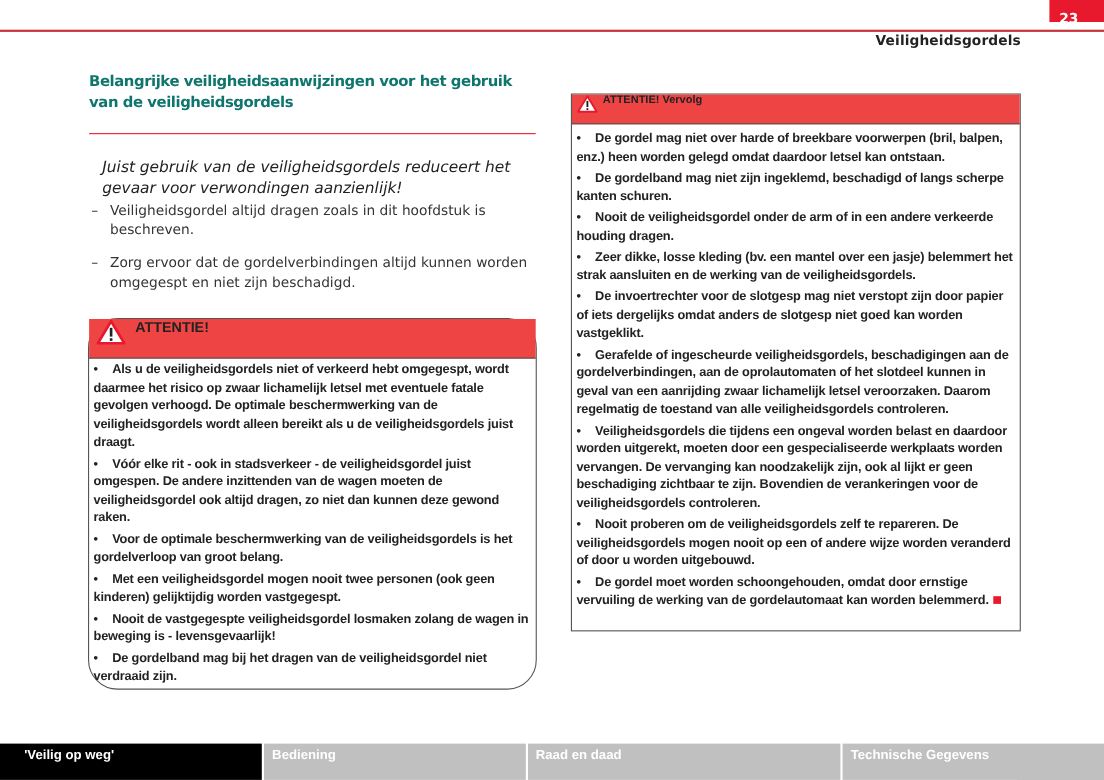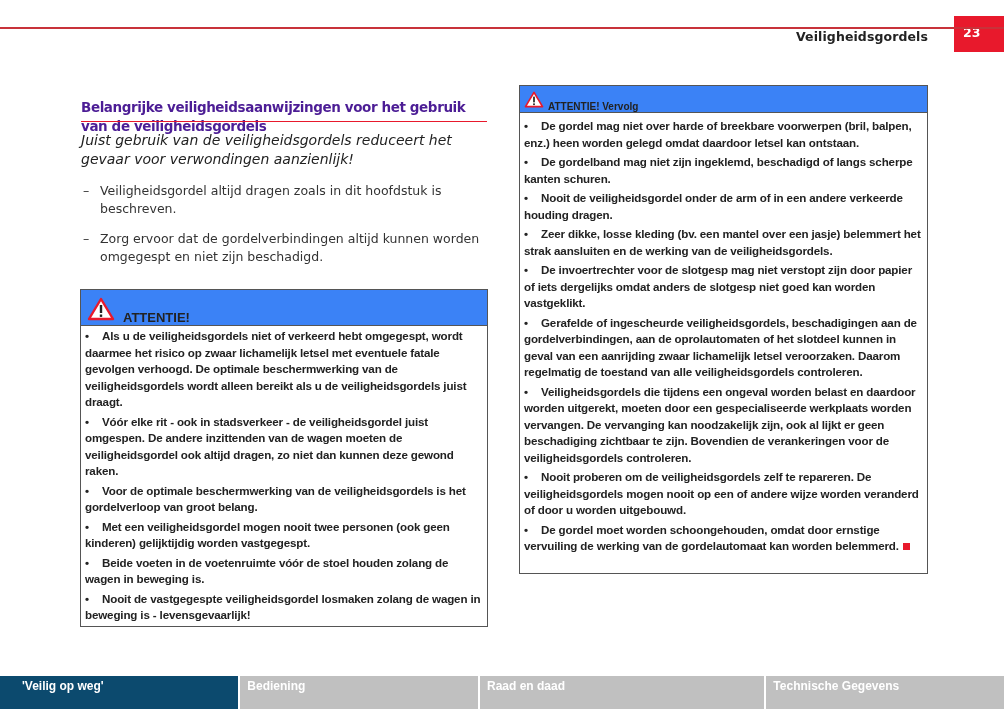--- a/index.html
+++ b/index.html
@@ -8,78 +8,78 @@
     background: #ffffff; color: #222222;
     font-family: "Liberation Sans", sans-serif;
   }
   .header-title {
     position: absolute; right: 76px; top: 9px;
     font-family: "DejaVu Sans", sans-serif; font-weight: bold; font-size: 12.5px; color: #222;
     letter-spacing: 0.1px;
     margin-top: 20px;
   }
   .page-num {
-    position: absolute; left: 954px; top: 16px; width: 50px; height: 36px;
+    position: absolute; left: 954px; top: 0; width: 50px; height: 20px;
     background: #e8192c; color: #fff; font-family: "DejaVu Sans", sans-serif;
     font-weight: bold; font-size: 12.5px; box-sizing: border-box; padding: 9px 0 0 9px;
   }
   .header-rule {
     position: absolute; left: 0; top: 27px; width: 1004px; height: 2px; background: #c8323a;
   }
 
   .section-heading {
-    position: absolute; left: 81px; top: 98px; width: 410px;
-    color: #4c1d95; font-family: "DejaVu Sans", sans-serif; font-weight: bold;
+    position: absolute; left: 81px; top: 65px; width: 410px;
+    color: #0f766e; font-family: "DejaVu Sans", sans-serif; font-weight: bold;
     font-size: 13.5px; line-height: 19px; letter-spacing: -0.4px; margin: 0;
   }
   .heading-rule {
     position: absolute; left: 81px; top: 121px; width: 406px; height: 1px; background: #e8192c;
   }
   .intro {
     position: absolute; left: 81px; top: 131px; width: 410px;
     font-family: "DejaVu Sans", sans-serif; font-style: italic; font-size: 14px; line-height: 19px;
-    color: #222; margin: 0;
+    color: #222; margin: 12px;
   }
   .dash-list { position: absolute; left: 81px; top: 182px; width: 410px; margin: 0; padding: 0; list-style: none; }
   .dash-list li {
     position: relative; padding-left: 19px; font-size: 12.5px; line-height: 18px;
     font-family: "DejaVu Sans", sans-serif; color: #333; margin-bottom: 12px;
   }
   .dash-list .dash { position: absolute; left: 2px; top: 0; }
 
   .warn-box {
     position: absolute; border: 1px solid #555; box-sizing: border-box; background: #fff;
   }
   .warn-head {
-    background: #3b82f6; border-bottom: 1px solid #555; display: flex; align-items: flex-end;
+    background: #ef4444; border-bottom: 1px solid #555; display: flex; align-items: flex-start;
     box-sizing: border-box;
   }
   .warn-head .title { font-family: "Liberation Sans", sans-serif; font-weight: bold; color: #222; }
   .warn-body { padding: 2px 4px 0 4px; }
   .warn-item {
     font-family: "Liberation Sans", sans-serif; font-weight: bold; font-size: 11.6px;
     line-height: 16.5px; color: #222; margin-bottom: 3px; letter-spacing: -0.15px;
   }
   .bullet { display: inline-block; width: 17px; }
   .end-mark { display: inline-block; width: 7px; height: 7px; background: #e8192c; margin-left: 4px; vertical-align: 0px; }
 
-  #box-left { left: 80px; top: 289px; width: 408px; height: 338px; }
+  #box-left { left: 80px; top: 289px; width: 408px; height: 338px; border-radius: 27px; }
   #box-left .warn-head { height: 36px; padding-left: 6px; }
   #box-left .warn-head .title { font-size: 13px; margin-left: 8px; }
   #box-right { left: 519px; top: 85px; width: 409px; height: 489px; }
   #box-right .warn-head { height: 27px; padding-left: 4px; }
   #box-right .warn-head .title { font-size: 10px; margin-left: 4px; }
   #box-right .warn-body { padding-top: 5px; }
 
   .footer { position: absolute; left: 0; top: 676px; width: 1004px; height: 33px; display: flex; }
   .footer .tab {
     height: 33px; box-sizing: border-box; padding: 3px 0 0 7px; background: #c0c0c0; color: #fff;
     font-family: "Liberation Sans", sans-serif; font-weight: bold; font-size: 12px; margin-right: 2px;
   }
-  .footer .tab.active { background: #0c4a6e; padding-left: 22px; }
+  .footer .tab.active { background: #000000; padding-left: 22px; }
 </style>
 </head>
 <body>
 
 <div class="header-title">Veiligheidsgordels</div>
 <div class="page-num">23</div>
 <div class="header-rule"></div>
 
 <h2 class="section-heading">Belangrijke veiligheidsaanwijzingen voor het gebruik van de veiligheidsgordels</h2>
 <div class="heading-rule"></div>
@@ -99,22 +99,22 @@
           <rect x="12.8" y="17.5" width="2.4" height="2.4" fill="#222"></rect>
         </svg>
     </span>
     <span class="title">ATTENTIE!</span>
   </div>
   <div class="warn-body">
     <div class="warn-item"><span class="bullet">•</span><span>Als u de veiligheidsgordels niet of verkeerd hebt omgegespt, wordt daarmee het risico op zwaar lichamelijk letsel met eventuele fatale gevolgen verhoogd. De optimale beschermwerking van de veiligheidsgordels wordt alleen bereikt als u de veiligheidsgordels juist draagt.</span></div>
     <div class="warn-item"><span class="bullet">•</span><span>Vóór elke rit - ook in stadsverkeer - de veiligheidsgordel juist omgespen. De andere inzittenden van de wagen moeten de veiligheidsgordel ook altijd dragen, zo niet dan kunnen deze gewond raken.</span></div>
     <div class="warn-item"><span class="bullet">•</span><span>Voor de optimale beschermwerking van de veiligheidsgordels is het gordelverloop van groot belang.</span></div>
     <div class="warn-item"><span class="bullet">•</span><span>Met een veiligheidsgordel mogen nooit twee personen (ook geen kinderen) gelijktijdig worden vastgegespt.</span></div>
-    <div class="warn-item"><span class="bullet">•</span><span>Beide voeten in de voetenruimte vóór de stoel houden zolang de wagen in beweging is.</span></div>
     <div class="warn-item"><span class="bullet">•</span><span>Nooit de vastgegespte veiligheidsgordel losmaken zolang de wagen in beweging is - levensgevaarlijk!</span></div>
+    <div class="warn-item"><span class="bullet">•</span><span>De gordelband mag bij het dragen van de veiligheidsgordel niet verdraaid zijn.</span></div>
   </div>
 </div>
 
 <div class="warn-box" id="box-right">
   <div class="warn-head">
     <span>
       <svg width="20" height="17" viewBox="0 0 28 24">
           <path d="M14 2 L26 22 L2 22 Z" fill="#fff" stroke="#e8192c" stroke-width="2.4" stroke-linejoin="round"></path>
           <rect x="12.8" y="8" width="2.4" height="8" fill="#222"></rect>
           <rect x="12.8" y="17.5" width="2.4" height="2.4" fill="#222"></rect>

